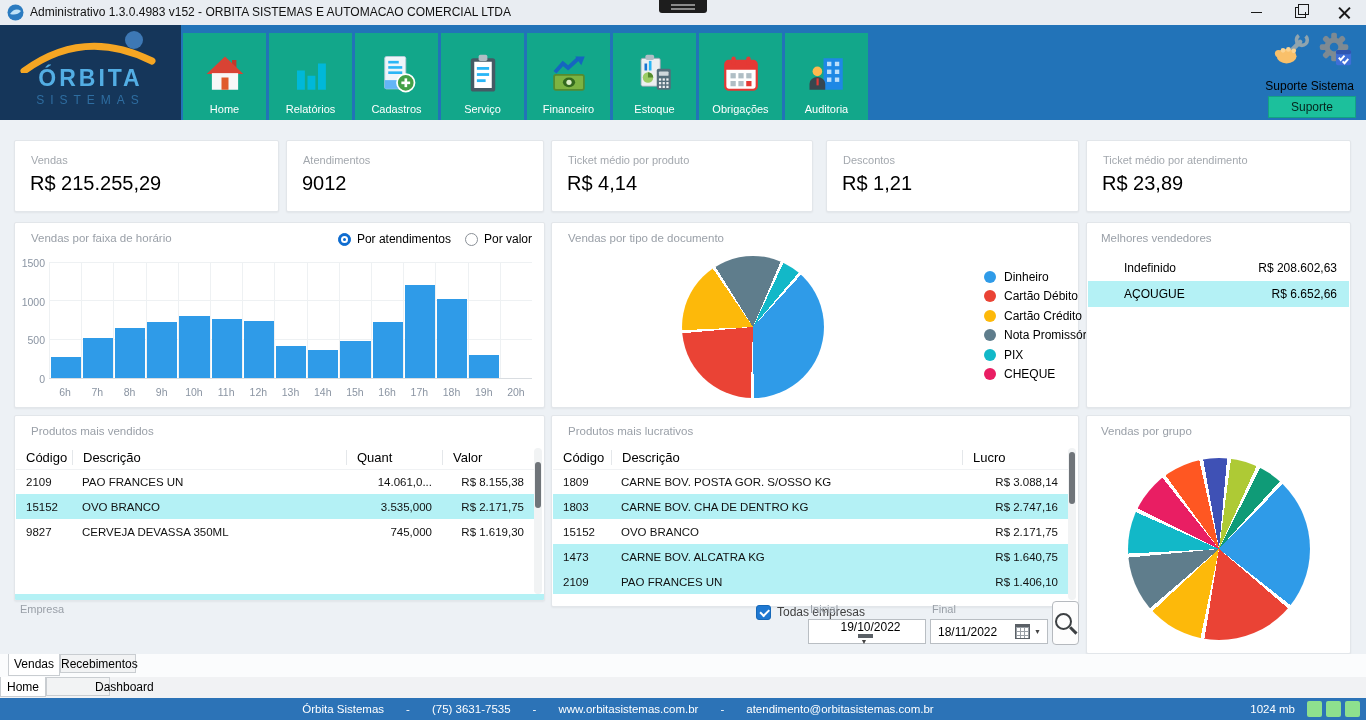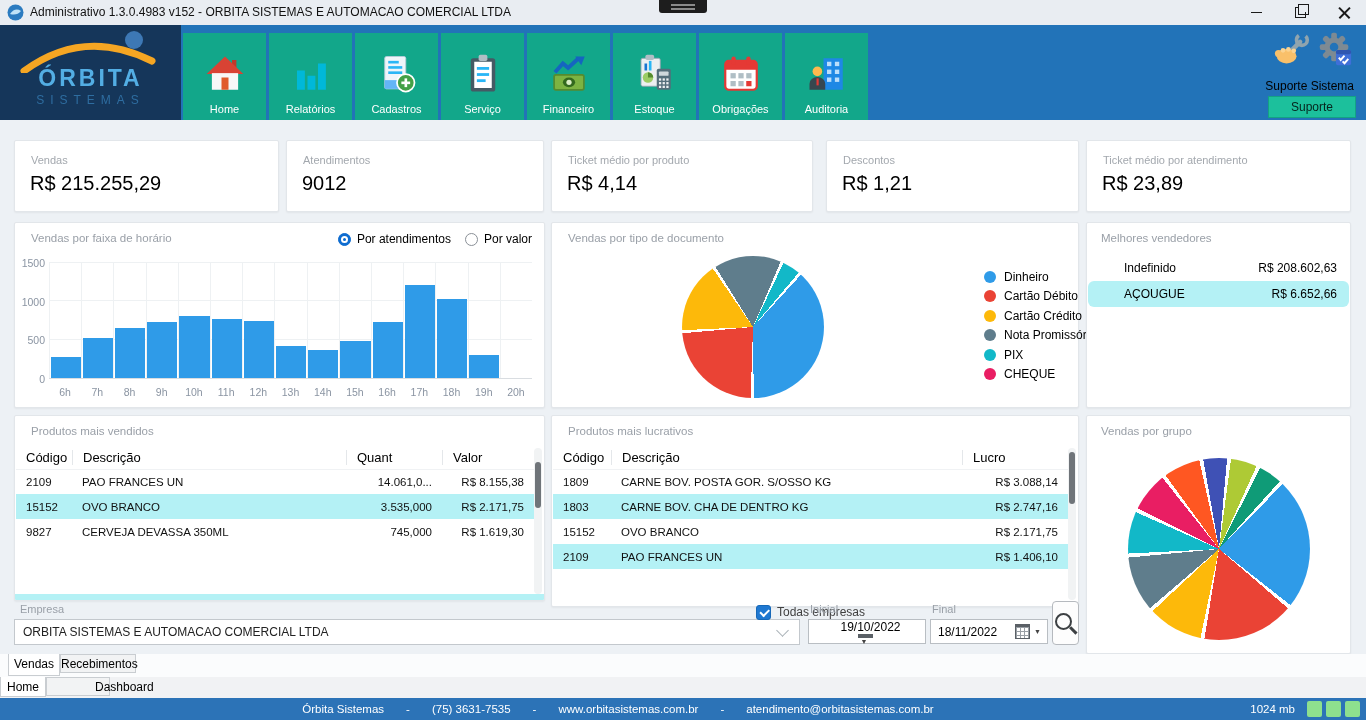--- a/index.html
+++ b/index.html
@@ -457,21 +457,21 @@
           </div>
         </div>
     </div>
 
     <div class="card" style="left:1086px;top:102px;width:265px;height:186px;">
       <div class="ctitle" style="left:14px;">Melhores vendedores</div>
       <div class="seller-row" style="top:32px;">
         <span class="seller-name">Indefinido</span>
         <span class="seller-val">R$ 208.602,63</span>
       </div>
-      <div class="seller-row hl" style="top:58px;border-radius:6px;">
+      <div class="seller-row hl" style="top:58px;">
         <span class="seller-name">AÇOUGUE</span>
         <span class="seller-val">R$ 6.652,66</span>
       </div>
     </div>
 
     <div class="card" style="left:14px;top:295px;width:531px;height:186px;overflow:hidden;">
       <div class="ctitle">Produtos mais vendidos</div>
       <div class="thead g4" id="vendidos-head">
           <div class="hcell">Código</div>
           <div class="hcell">Descrição</div>
@@ -521,40 +521,41 @@
             <div class="tcell">1803</div>
             <div class="tcell">CARNE BOV. CHA DE DENTRO KG</div>
             <div class="tcell num">R$ 2.747,16</div>
           </div>
           <div class="trow g3">
             <div class="tcell">15152</div>
             <div class="tcell">OVO BRANCO</div>
             <div class="tcell num">R$ 2.171,75</div>
           </div>
           <div class="trow g3 hl">
+            <div class="tcell">1473</div>
+            <div class="tcell">CARNE BOV. ALCATRA KG</div>
+            <div class="tcell num">R$ 1.640,75</div>
+          </div>
+          <div class="trow g3 hl">
             <div class="tcell">2109</div>
             <div class="tcell">PAO FRANCES UN</div>
             <div class="tcell num">R$ 1.406,10</div>
           </div>
         </div>
       <div class="vscroll">
           <div class="vthumb" style="top:4px;height:52px;"></div>
         </div>
     </div>
 
     <div class="card" style="left:1086px;top:295px;width:265px;height:239px;">
       <div class="ctitle" style="left:14px;">Vendas por grupo</div>
       <div class="pie" style="position: absolute; left: 41px; top: 42px; width: 182px; height: 182px; background: conic-gradient(from -10deg, rgb(63, 81, 181) 0%, rgb(63, 81, 181) 4.19%, rgb(255, 255, 255) 4.19%, rgb(255, 255, 255) 4.89%, rgb(174, 202, 53) 4.89%, rgb(174, 202, 53) 9.54%, rgb(255, 255, 255) 9.54%, rgb(255, 255, 255) 10.23%, rgb(15, 155, 119) 10.23%, rgb(15, 155, 119) 14.42%, rgb(255, 255, 255) 14.42%, rgb(255, 255, 255) 15.12%, rgb(47, 155, 232) 15.12%, rgb(47, 155, 232) 38.37%, rgb(255, 255, 255) 38.37%, rgb(255, 255, 255) 39.07%, rgb(234, 67, 53) 39.07%, rgb(234, 67, 53) 55.34%, rgb(255, 255, 255) 55.34%, rgb(255, 255, 255) 56.05%, rgb(253, 185, 10) 56.05%, rgb(253, 185, 10) 65.81%, rgb(255, 255, 255) 65.81%, rgb(255, 255, 255) 66.51%, rgb(95, 125, 140) 66.51%, rgb(95, 125, 140) 76.28%, rgb(255, 255, 255) 76.28%, rgb(255, 255, 255) 76.98%, rgb(18, 184, 200) 76.98%, rgb(18, 184, 200) 84.42%, rgb(255, 255, 255) 84.42%, rgb(255, 255, 255) 85.12%, rgb(233, 30, 99) 85.12%, rgb(233, 30, 99) 92.09%, rgb(255, 255, 255) 92.09%, rgb(255, 255, 255) 92.79%, rgb(255, 87, 34) 92.79%, rgb(255, 87, 34) 99.3%, rgb(255, 255, 255) 99.3%, rgb(255, 255, 255) 100%);"></div>
     </div>
 
     <div class="flabel" style="left:20px;top:483px;">Empresa</div>
-    <div class="combobox">
-      <span class="cbtext">ORBITA SISTEMAS E AUTOMACAO COMERCIAL LTDA</span>
-      <span class="cb-chevron"></span>
-    </div>
     <span class="checkbox"></span>
     <span class="cklabel">Todas empresas</span>
     <div class="flabel" style="left:810px;top:483px;">Inicial</div>
     <div class="datefield" style="left:808px;flex-direction:column;">
       <span class="dtext">19/10/2022</span>
       <span class="cal-ico"></span>
       <span class="dd-arrow">▼</span>
     </div>
     <div class="flabel" style="left:932px;top:483px;">Final</div>
     <div class="datefield" style="left:930px;">

